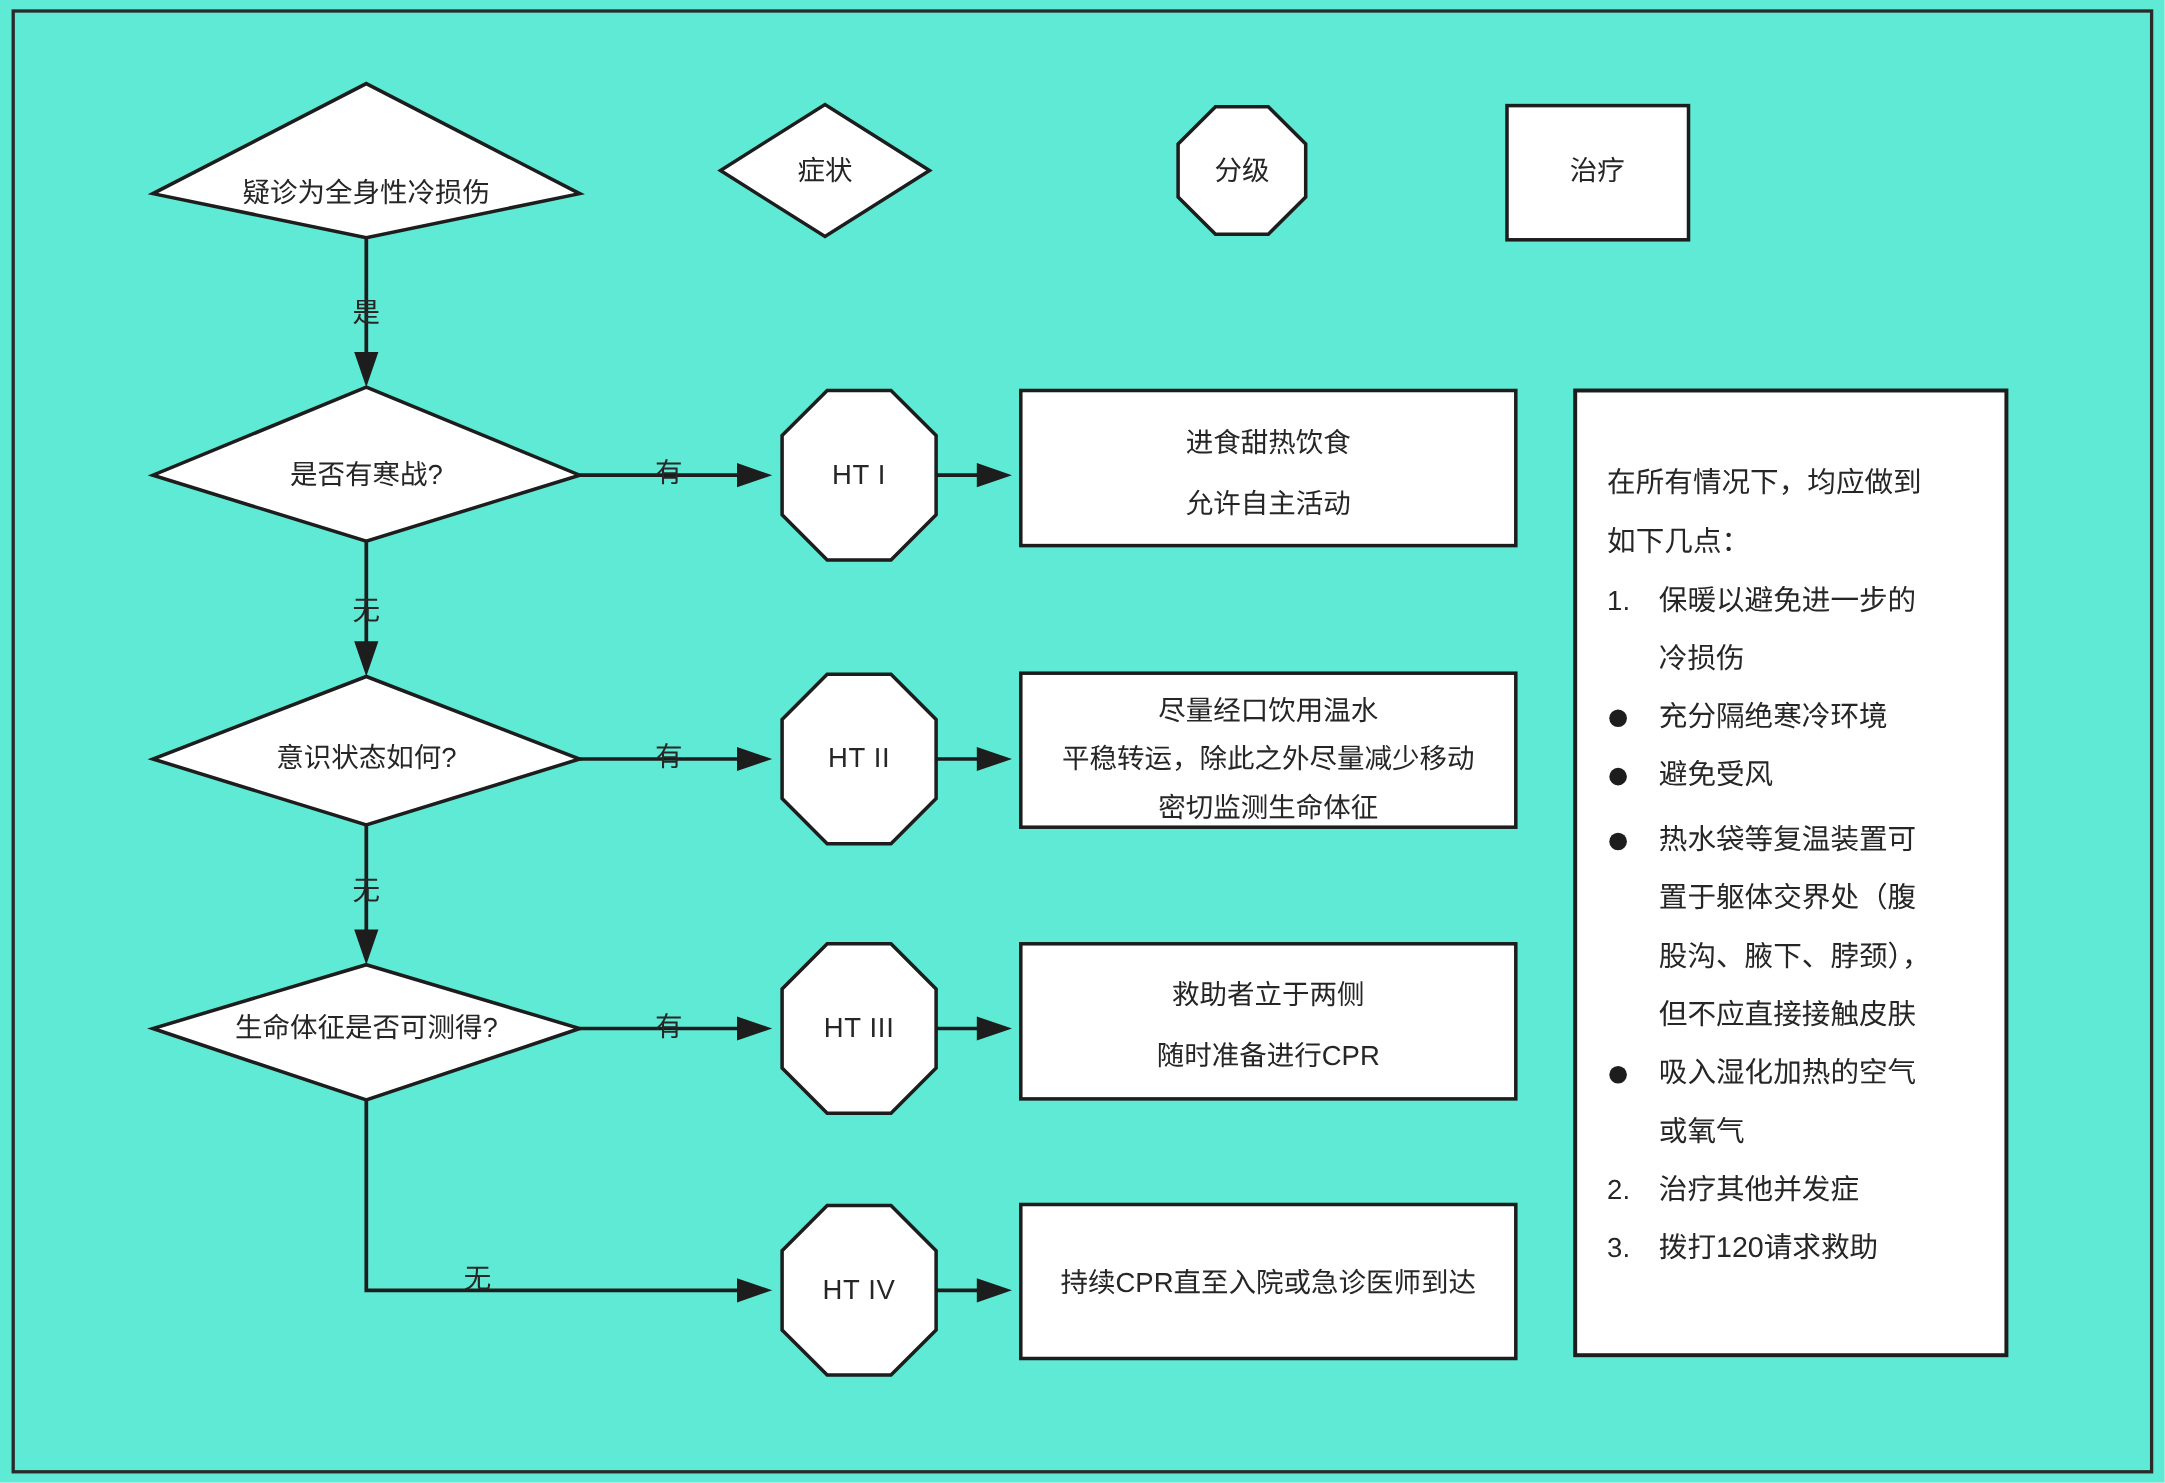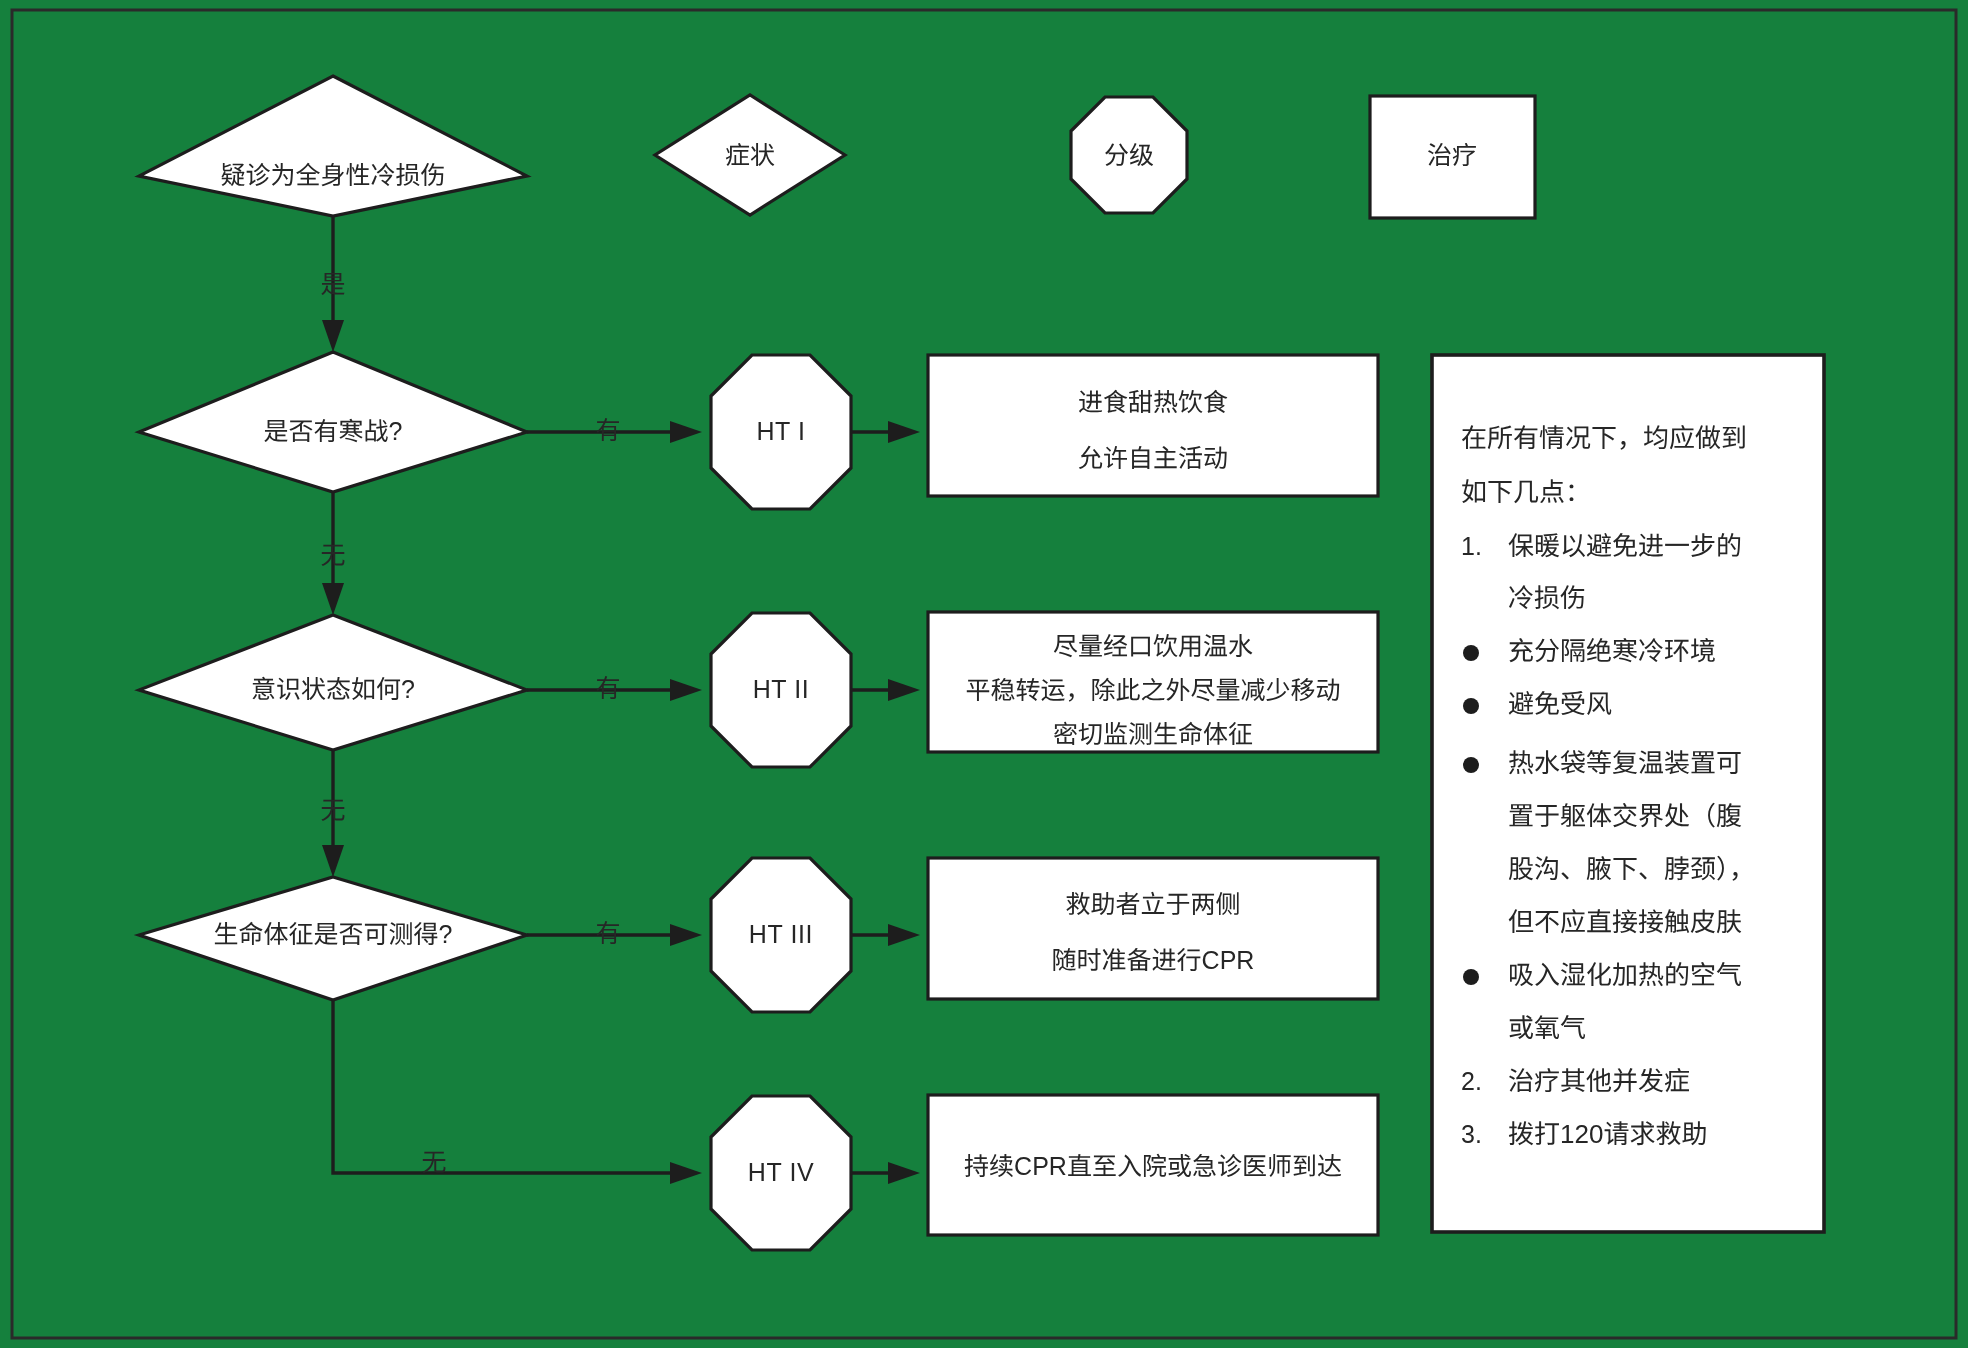--- a/index.html
+++ b/index.html
@@ -11,21 +11,21 @@
   body {
     font-family: "Liberation Sans", "DejaVu Sans", sans-serif;
     width: 1968px;
     height: 1348px;
     overflow: hidden;
   }
   #page {
     position: relative;
     width: 1968px;
     height: 1348px;
-    background: #15803d;
+    background: #5eead4;
     box-sizing: border-box;
   }
   svg.flow {
     display: block;
     width: 1968px;
     height: 1348px;
   }
   .shape-stroke {
     fill: #ffffff;
     stroke: #1d1d1d;

